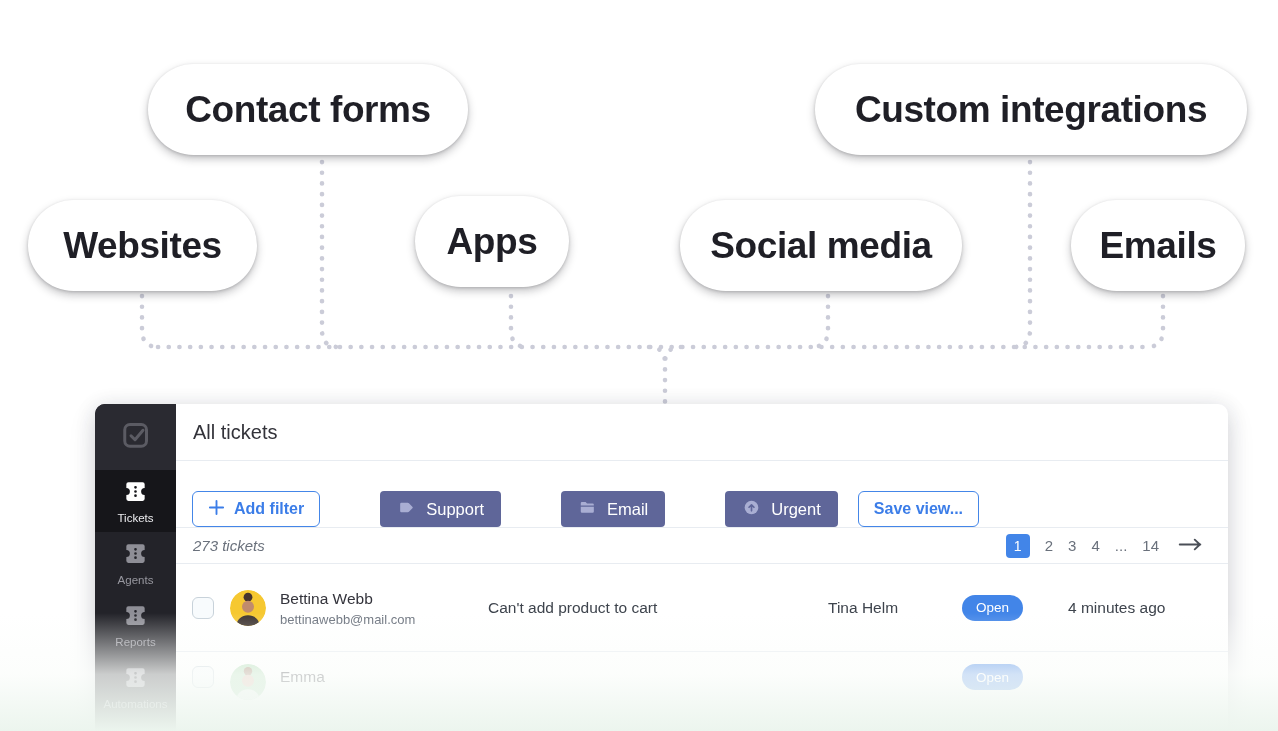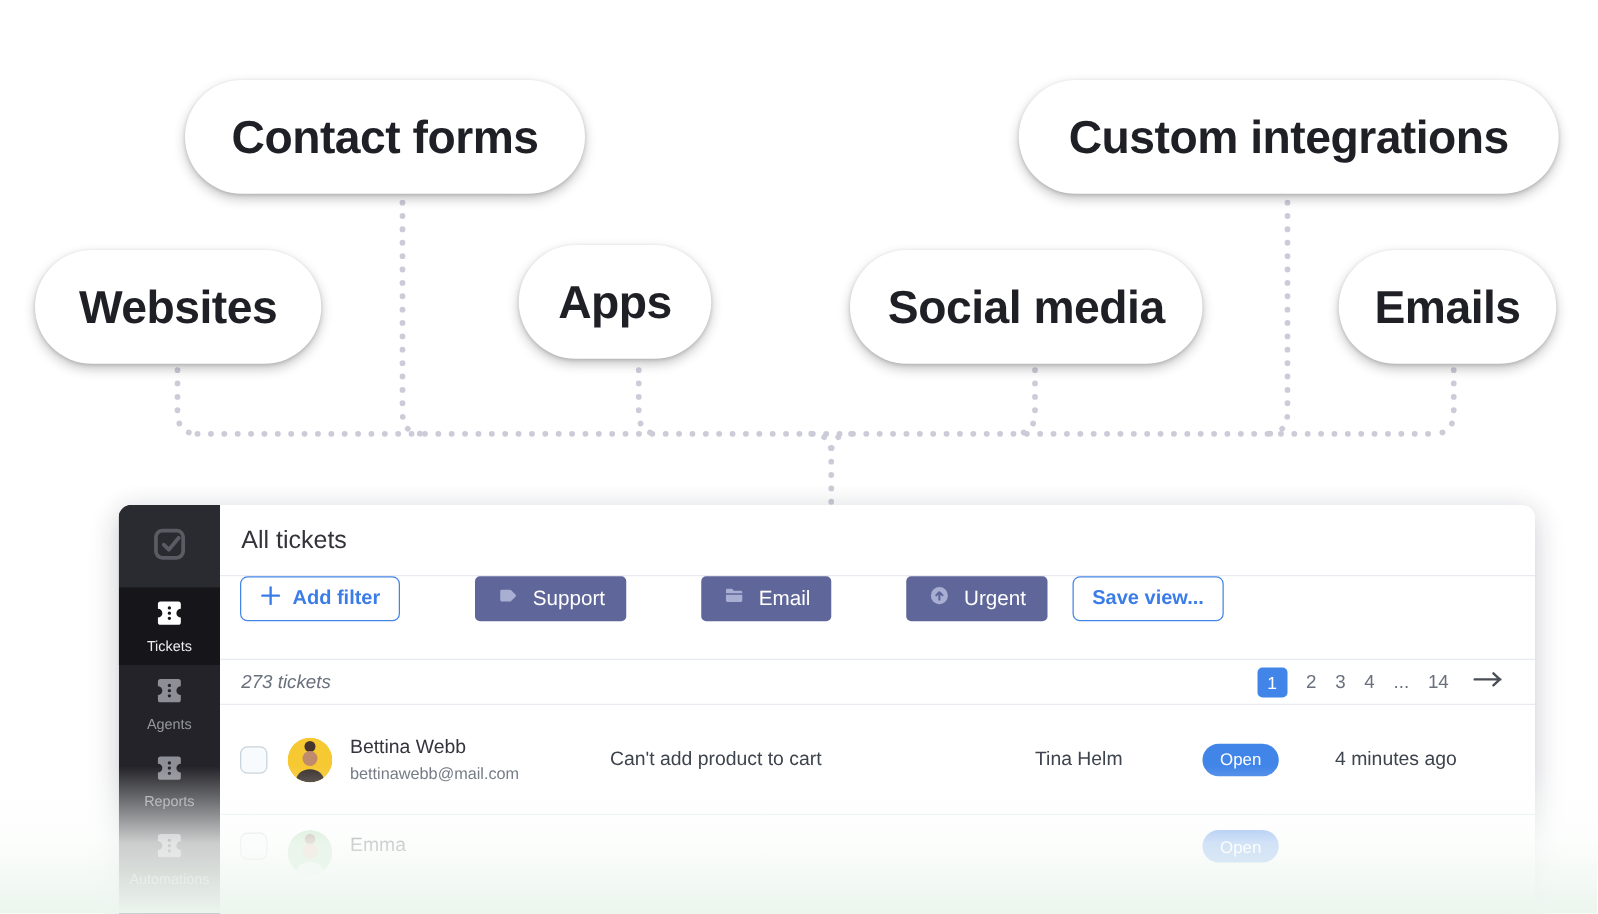--- a/index.html
+++ b/index.html
@@ -40,21 +40,21 @@
   .nav-item{height:62px;display:flex;flex-direction:column;align-items:center;justify-content:center;gap:4px;cursor:pointer;}
   .nav-item svg{width:25px;height:25px;fill:#8e8e96;}
   .nav-item .nav-label{font-size:11.5px;color:#97979f;}
   .nav-item.active{background:#16161a;}
   .nav-item.active svg{fill:#ffffff;}
   .nav-item.active .nav-label{color:#ededf0;}
 
   
   .main{flex:1;display:flex;flex-direction:column;min-width:0;}
   .titlebar{height:56px;flex-shrink:0;border-bottom:1px solid #e8ecf1;display:flex;align-items:center;padding-left:17px;font-size:20px;color:#33333a;}
-  .filterbar{height:66px;flex-shrink:0;border-bottom:1px solid #e8ecf1;display:flex;align-items:flex-start;padding-left:16px;gap:20px;}
+  .filterbar{height:66px;flex-shrink:0;border-bottom:1px solid #e8ecf1;display:flex;align-items:flex-end;padding-left:16px;gap:20px;}
   .btn-outline{
     height:36px;padding:0 15px;border:1px solid #4486e8;border-radius:6px;background:#fff;
     color:#3b7de8;font-weight:700;font-size:16px;display:inline-flex;align-items:center;gap:9px;cursor:pointer;
     font-family:"Liberation Sans", sans-serif;
   }
   .chip{
     height:36px;padding:15px 17px;border-radius:4px;background:#5f6699;color:#fff;
     font-size:16.5px;display:inline-flex;align-items:center;gap:10px;cursor:pointer;border:none;
     font-family:Liberation Sans, sans-serif;
     margin-left:40px;

